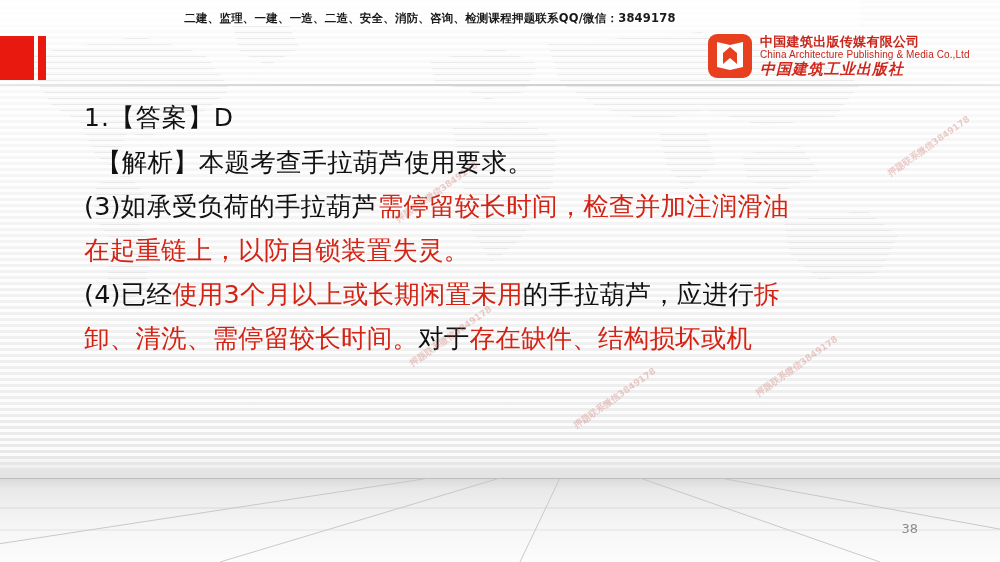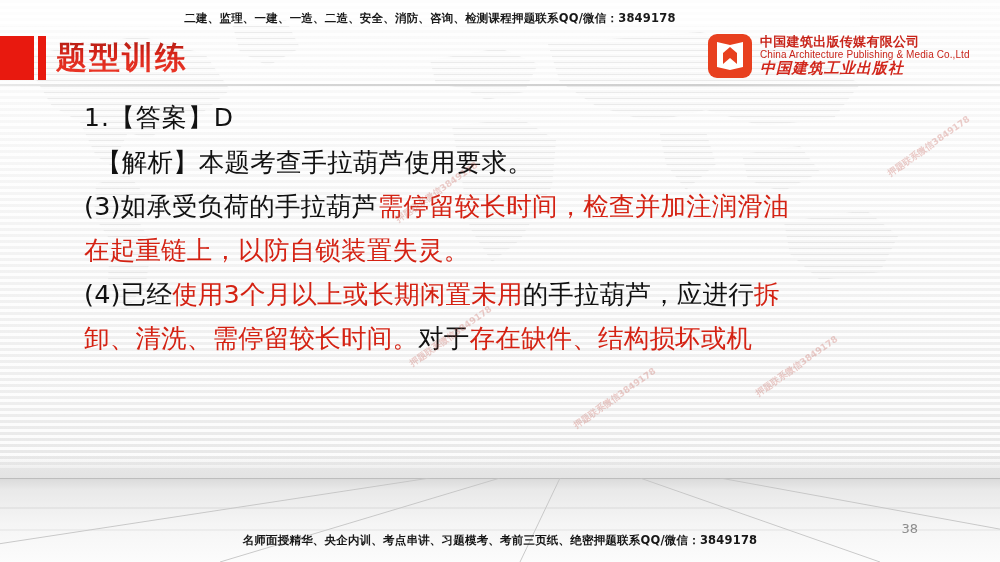--- a/index.html
+++ b/index.html
@@ -119,21 +119,21 @@
     letter-spacing: 0.3px; line-height: 16px; white-space: nowrap;
   }
   .logo-l2 {
     font-size: 10px; color: #c8241a; letter-spacing: 0.1px;
     line-height: 10px; white-space: nowrap;
     font-family: Liberation Sans, sans-serif;
   }
   .logo-l3 {
     font-size: 15px; font-weight: bold; color: #d1261b;
     letter-spacing: 1px; line-height: 19px; white-space: nowrap;
-    font-family: Liberation Mono, monospace;
+    font-family: Liberation Serif, serif;
     font-style: italic;
   }
 
   
   .content {
     position: absolute;
     left: 84px; top: 96px;
     width: 830px;
   }
   .line {
@@ -236,21 +236,20 @@
     </svg>
   </div>
 
   <div class="top-banner">
     <span class="txt">二建、监理、一建、一造、二造、安全、消防、咨询、检测课程押题联系QQ/微信：3849178</span>
   </div>
 
   <div class="title-row">
     <div class="title-sq"></div>
     <div class="title-bar"></div>
-    <div class="title-text">题型训练</div>
   </div>
   <div class="title-underline"></div>
 
   <div class="logo">
     <div class="logo-mark">
       <svg viewBox="0 0 46 46" xmlns="http://www.w3.org/2000/svg">
         <rect x="1" y="1" width="44" height="44" rx="9" ry="9" fill="#e8401f"></rect>
         <path d="M23 12 L10 9 L10 34 L23 37 Z" fill="#ffffff"></path>
         <path d="M23 12 L36 9 L36 34 L23 37 Z" fill="#ffffff"></path>
         <path d="M23 14 L16 20 L16 31 L23 25 Z" fill="#e8401f"></path>
@@ -285,18 +284,15 @@
     </div>
 
   </div>
 
   <div class="wm w1">押题联系微信3849178</div>
   <div class="wm w2">押题联系微信3849178</div>
   <div class="wm w3">押题联系微信3849178</div>
   <div class="wm w4">押题联系微信3849178</div>
   <div class="wm w5">押题联系微信3849178</div>
 
-  <div class="footer">
-    <span class="txt">名师面授精华、央企内训、考点串讲、习题模考、考前三页纸、绝密押题联系QQ/微信：3849178</span>
-  </div>
   <div class="pageno">38</div>
 
 </div>
 
 </body></html>

